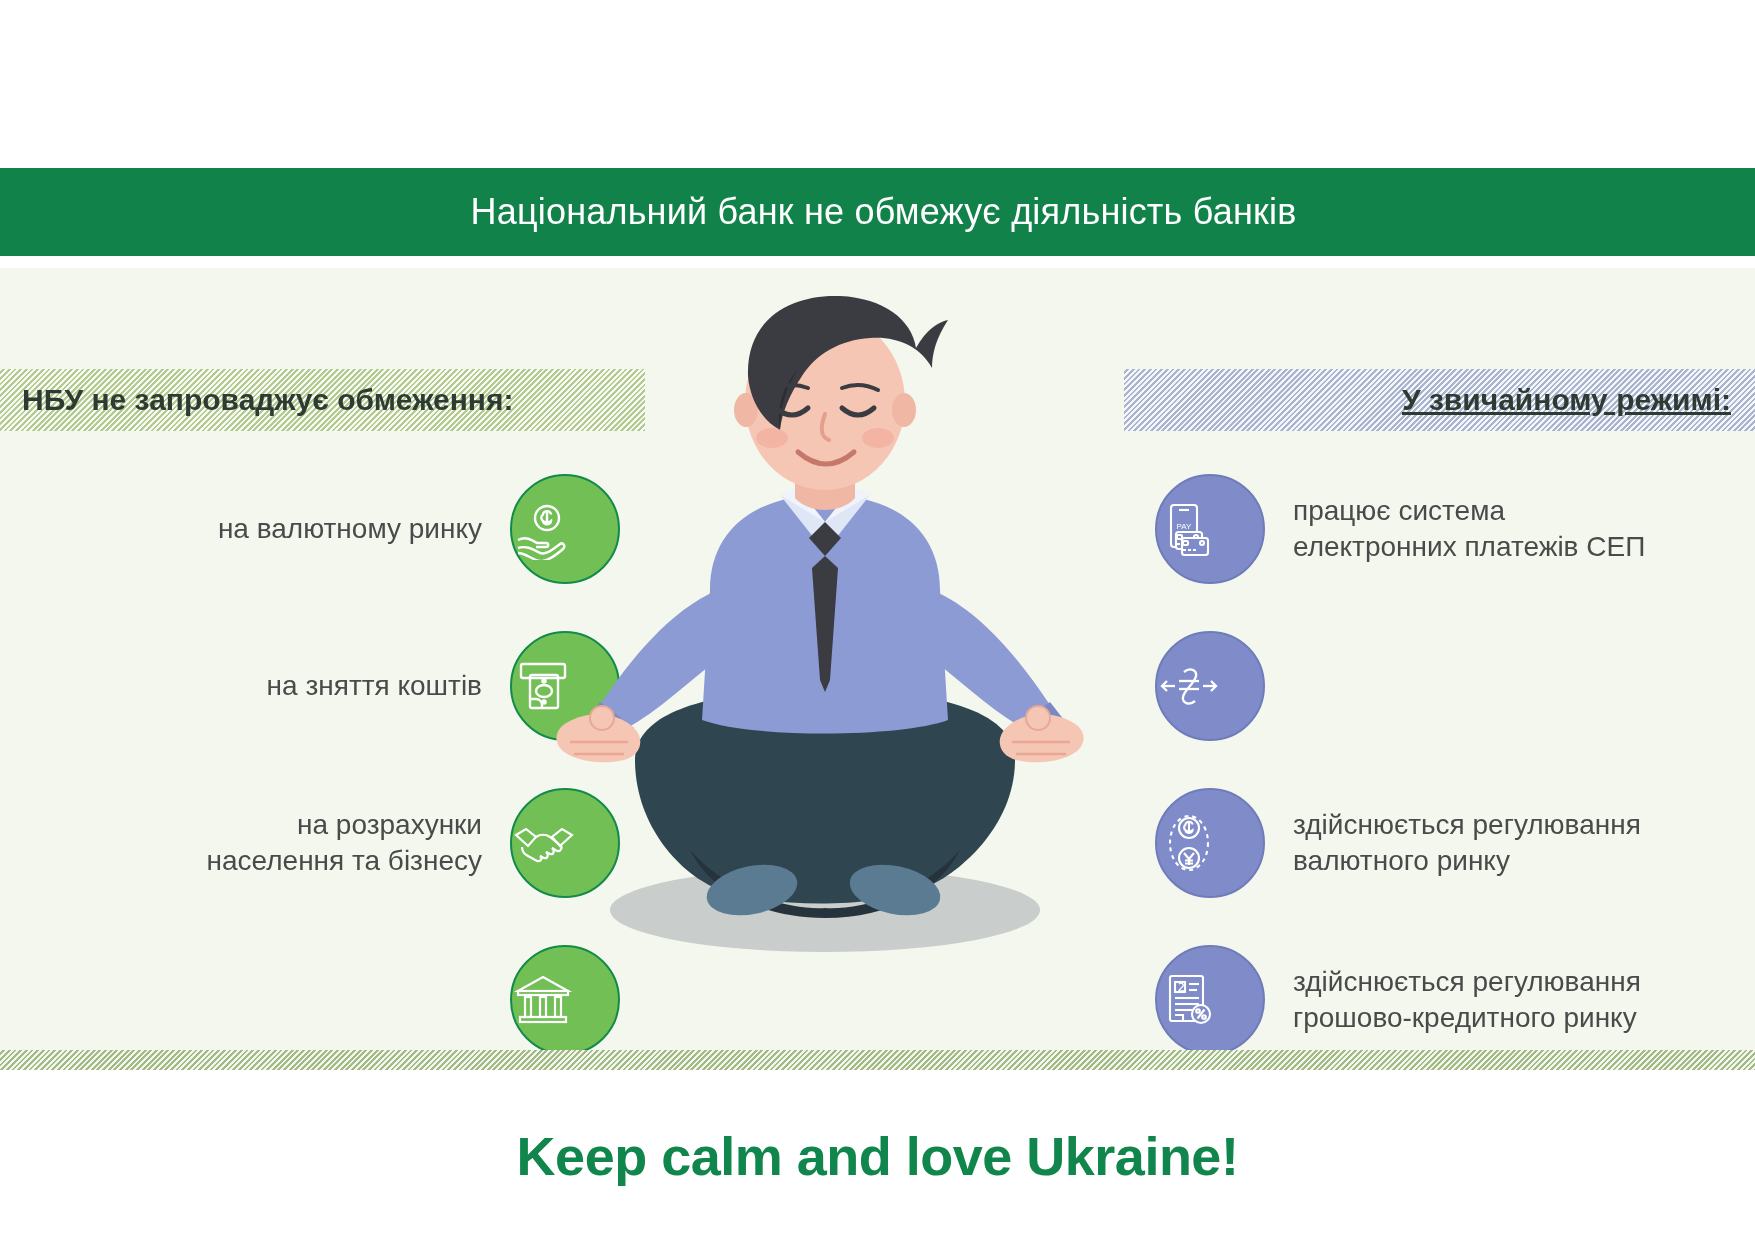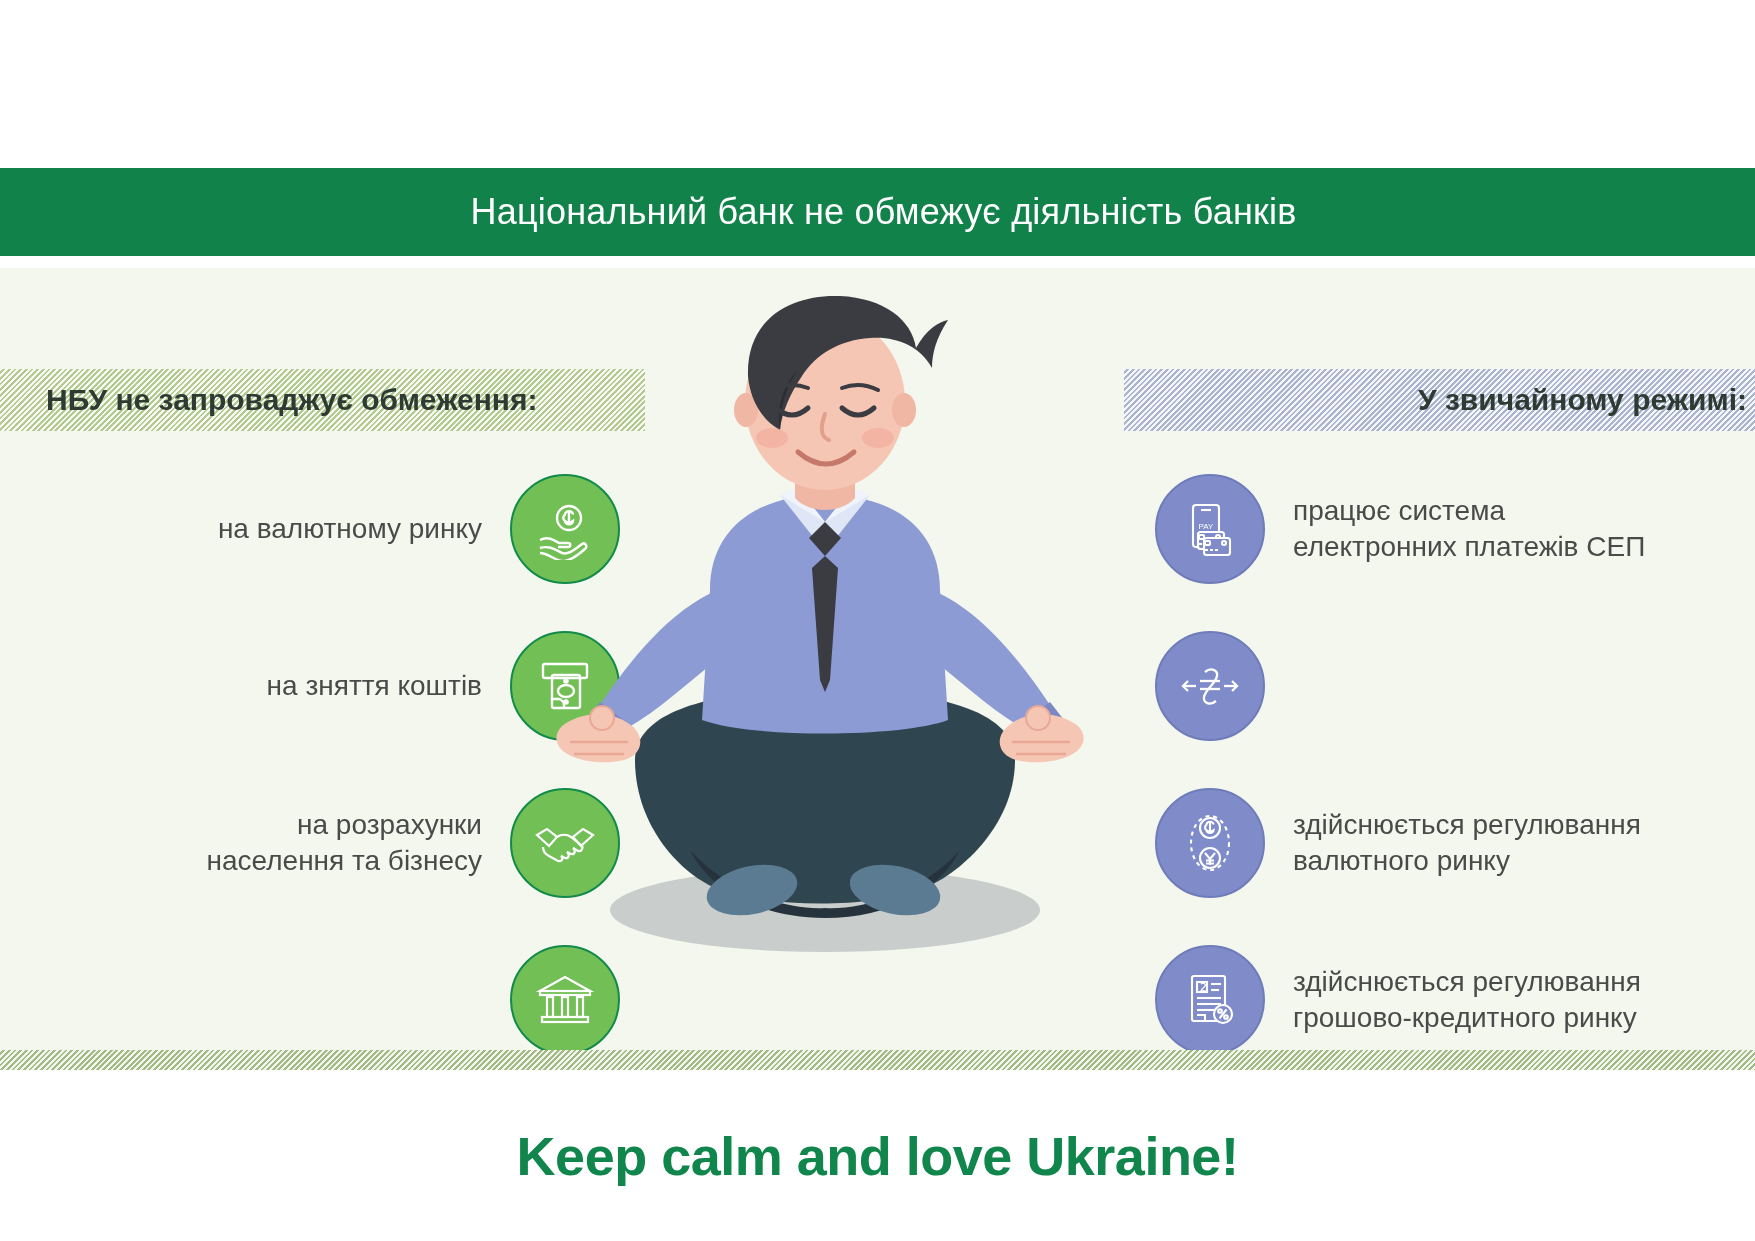--- a/index.html
+++ b/index.html
@@ -51,50 +51,49 @@
   .hatch-band {
     position: absolute; height: 62px; display: flex; align-items: center;
   }
   .hatch-left {
     left: 0; top: 369px; width: 645px;
     background-color: #dfe9cb;
     background-image: repeating-linear-gradient(135deg,
         rgba(255,255,255,0.78) 0px, rgba(255,255,255,0.78) 2px,
         rgba(134,172,84,0.50) 2px, rgba(134,172,84,0.50) 4px);
     justify-content: flex-start;
-    padding-left: 24px;
   }
   .hatch-right {
     left: 1124px; top: 369px; width: 631px;
     background-color: #d7dce8;
     background-image: repeating-linear-gradient(135deg,
         rgba(255,255,255,0.78) 0px, rgba(255,255,255,0.78) 2px,
         rgba(120,136,180,0.48) 2px, rgba(120,136,180,0.48) 4px);
     justify-content: flex-end;
   }
   .hatch-title { font-size: 30px; font-weight: bold; color: #2e3b33; }
   .hatch-left .hatch-title { margin-left: 22px; }
-  .hatch-right .hatch-title { margin-right: 8px; }
+  .hatch-right .hatch-title { margin-right: 24px; text-decoration: underline; }
 
   
   .col { position: absolute; top: 450px; }
   .col-left { left: 0; width: 620px; }
   .col-right { left: 1155px; width: 600px; }
 
   .row { display: flex; align-items: center; height: 157px; }
   .col-left .row { justify-content: flex-end; }
   .col-right .row { justify-content: flex-start; }
 
   .row-label { font-size: 28px; color: #4a4a4a; line-height: 1.26; }
   .col-left .row-label { text-align: right; margin-right: 28px; }
   .col-right .row-label { text-align: left; margin-left: 28px; }
 
   .icon-circle {
     width: 110px; height: 110px; border-radius: 50%;
-    display: flex; align-items: center; justify-content: center;
+    display: flex; align-items: center; justify-content: flex-start;
     flex: 0 0 auto;
   }
   .icon-green { background: #72bf56; border: 2px solid #128b4a; }
   .icon-blue  { background: #7f8cc9; border: 2px solid #6f7cba; }
   .icon-circle svg { display: block; }
 
   
   .person { position: absolute; left: 540px; top: 290px; width: 560px; height: 730px; }
 
   

